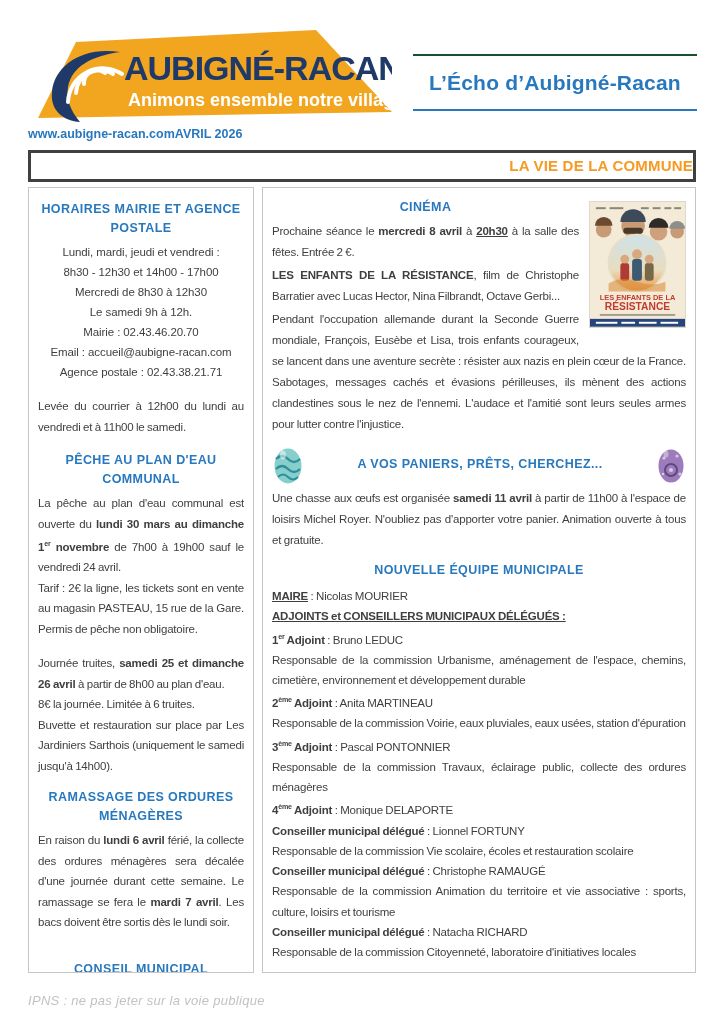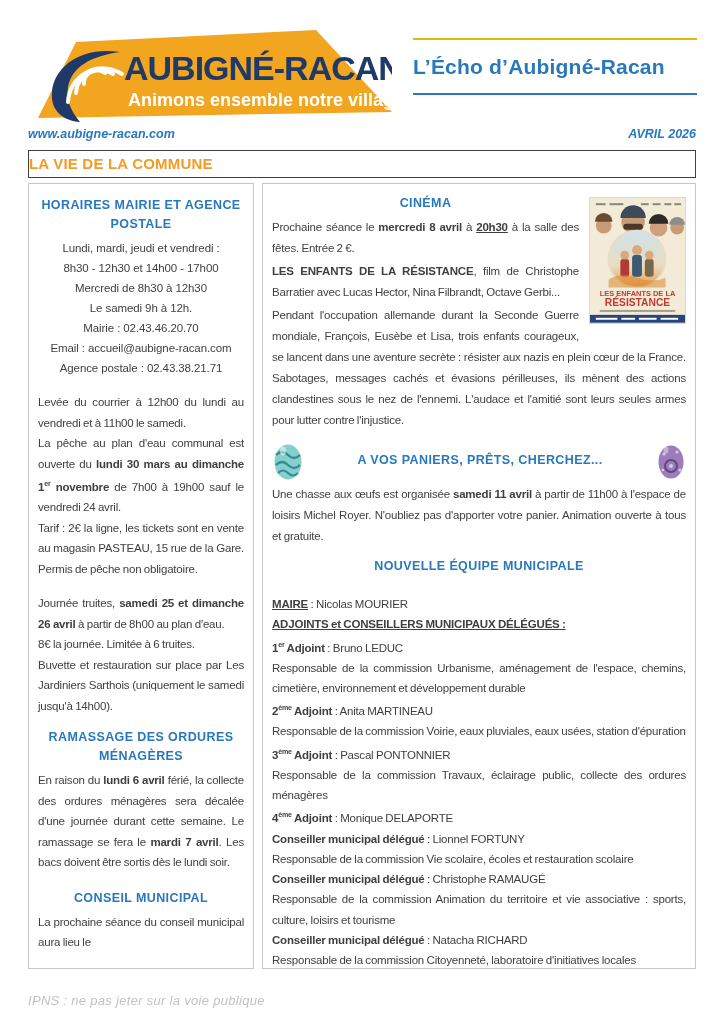--- a/index.html
+++ b/index.html
@@ -6,34 +6,34 @@
   html,body { background:#ffffff; }
   .page {
     position:relative; width:724px; height:1024px; margin:0 auto;
     background:#ffffff; font-family:"Liberation Sans", sans-serif;
     color:#3f3f3f; overflow:hidden;
   }
   
   .header { display:flex; padding:18px 27px 0 24px; height:118px; }
   .logo-wrap { width:368px; height:104px; flex:none; }
   .masthead {
-    margin-left:auto; width:284px; margin-top:20px; align-self:flex-start;
-    border-top:2px solid #eab308; border-bottom:2px solid #2878be;
-    text-align:left; padding:15px 0 14px;
+    margin-left:auto; width:284px; margin-top:36px; align-self:flex-start;
+    border-top:2px solid #14532d; border-bottom:2px solid #2878be;
+    text-align:center; padding:15px 0 14px;
     color:#2878be; font-weight:bold; font-size:21px; letter-spacing:0.2px;
   }
   .meta-row {
-    display:flex; justify-content:space-between; align-items:center;
+    display:flex; align-items:center;
     margin:6px 28px 0; height:20px;
-    color:#2878be; font-weight:bold; font-size:12.5px;font-style:italic;
+    color:#2878be; font-weight:bold; font-size:12.5px;
   }
   .meta-row a { color:#2878be; text-decoration:none; }
   
   .banner {
-    margin:6px 28px 0; border:1px solid #404040; text-align:left;
+    margin:6px 28px 0; border:3px solid #404040; text-align:right;
     padding:4px 0 5px; color:#f59a23; font-weight:bold; font-size:15px;
     letter-spacing:0.2px;
   }
   
   .columns { display:flex; gap:8px; margin:5px 28px 0; height:786px; }
   .col { border:1px solid #c6c6c6; overflow:hidden; background:#fff; }
   .col-left  { width:226px; flex:none; padding:4px 9px; font-size:11.5px; }
   .col-right { flex:1; padding:4px 9px; font-size:11.5px; }
   .sec-heading {
     color:#2878be; font-weight:bold; font-size:12.5px; text-align:center;
@@ -107,30 +107,31 @@
           <p class="sched-line">Lundi, mardi, jeudi et vendredi :</p>
           <p class="sched-line">8h30 - 12h30 et 14h00 - 17h00</p>
           <p class="sched-line">Mercredi de 8h30 à 12h30</p>
           <p class="sched-line">Le samedi 9h à 12h.</p>
           <p class="sched-line">Mairie : 02.43.46.20.70</p>
           <p class="sched-line">Email : accueil@aubigne-racan.com</p>
           <p class="sched-line">Agence postale : 02.43.38.21.71</p>
         </div>
       <p class="para" style="margin-top:14px"><span>Levée du courrier à 12h00 du lundi au vendredi et à 11h00 le samedi.</span></p>
 
+      <div class="sec-heading" style="margin-top:14px">PÊCHE AU PLAN D'EAU COMMUNAL</div>
       <p class="para tight"><span>La pêche au plan d'eau communal est ouverte du </span><span class="b">lundi 30 mars au dimanche 1</span><sup class="b">er</sup><span class="b"> novembre</span><span> de 7h00 à 19h00 sauf le vendredi 24 avril.</span></p>
       <p class="para tight"><span>Tarif : 2€ la ligne, les tickets sont en vente au magasin PASTEAU, 15 rue de la Gare. Permis de pêche non obligatoire.</span></p>
       <p class="para" style="margin-top:14px"><span>Journée truites, </span><span class="b">samedi 25 et dimanche 26 avril</span><span> à partir de 8h00 au plan d'eau.</span></p>
       <p class="para tight"><span>8€ la journée. Limitée à 6 truites.</span></p>
       <p class="para tight"><span>Buvette et restauration sur place par Les Jardiniers Sarthois (uniquement le samedi jusqu'à 14h00).</span></p>
 
       <div class="sec-heading" style="margin-top:12px">RAMASSAGE DES ORDURES MÉNAGÈRES</div>
       <p class="para tight"><span>En raison du </span><span class="b">lundi 6 avril</span><span> férié, la collecte des ordures ménagères sera décalée d'une journée durant cette semaine. Le ramassage se fera le </span><span class="b">mardi 7 avril</span><span>. Les bacs doivent être sortis dès le lundi soir.</span></p>
 
-      <div class="sec-heading" style="margin-top:16px">CONSEIL MUNICIPAL</div>
+      <div class="sec-heading" style="margin-top:27px">CONSEIL MUNICIPAL</div>
       <p class="para tight"><span>La prochaine séance du conseil municipal aura lieu le </span></p>
     </div>
 
     <div class="col col-right">
 
       <div>
         <svg class="poster" viewBox="0 0 97 127">
           <defs>
             <linearGradient id="sky" x1="0" y1="0" x2="0" y2="1">
               <stop offset="0" stop-color="#cfe2ea"></stop>
@@ -208,21 +209,21 @@
             <circle cx="21" cy="10" r="1.6" fill="#d8c6ee"></circle>
             <circle cx="24" cy="28" r="1.6" fill="#d8c6ee"></circle>
             <circle cx="7" cy="28" r="1.3" fill="#d8c6ee"></circle>
             <ellipse cx="10" cy="8" rx="2.5" ry="3.5" fill="#ffffff" opacity="0.4"></ellipse>
           </svg>
         </div>
         <p class="cine-para"><span>Une chasse aux œufs est organisée </span><span class="b">samedi 11 avril</span><span> à partir de 11h00 à l'espace de loisirs Michel Royer. N'oubliez pas d'apporter votre panier. Animation ouverte à tous et gratuite.</span></p>
       </div>
 
       <div>
-        <div class="sec-heading" style="margin-top:10px;margin-bottom:18px">NOUVELLE ÉQUIPE MUNICIPALE</div>
+        <div class="sec-heading" style="margin-top:10px;margin-bottom:6px">NOUVELLE ÉQUIPE MUNICIPALE</div>
         <div>
             <p class="equipe-line"><span class="b u">MAIRE</span><span> : Nicolas MOURIER</span></p>
             <p class="equipe-line"><span class="b u">ADJOINTS et CONSEILLERS MUNICIPAUX DÉLÉGUÉS :</span></p>
             <p class="equipe-line"><span class="b">1</span><sup class="b">er</sup><span class="b"> Adjoint</span><span> : Bruno LEDUC</span></p>
             <p class="equipe-line"><span>Responsable de la commission Urbanisme, aménagement de l'espace, chemins, cimetière, environnement et développement durable</span></p>
             <p class="equipe-line"><span class="b">2</span><sup class="b">ème</sup><span class="b"> Adjoint</span><span> :  Anita MARTINEAU</span></p>
             <p class="equipe-line"><span>Responsable de la commission Voirie, eaux pluviales, eaux usées, station d'épuration</span></p>
             <p class="equipe-line"><span class="b">3</span><sup class="b">ème</sup><span class="b"> Adjoint</span><span> : Pascal PONTONNIER</span></p>
             <p class="equipe-line"><span>Responsable de la commission Travaux, éclairage public, collecte des ordures ménagères</span></p>
             <p class="equipe-line"><span class="b">4</span><sup class="b">ème</sup><span class="b"> Adjoint</span><span> : Monique DELAPORTE</span></p>

